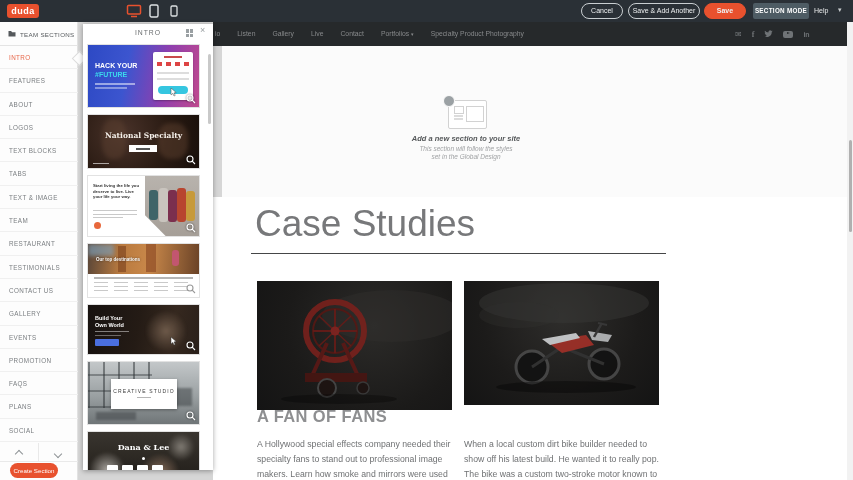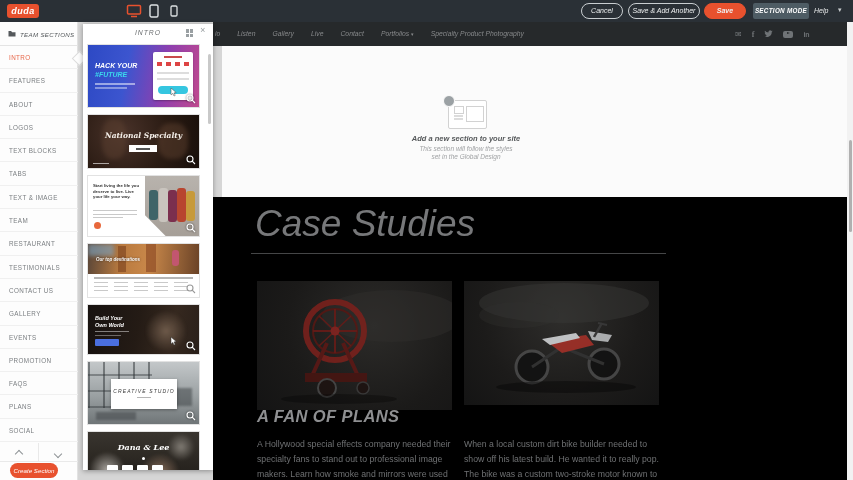--- a/index.html
+++ b/index.html
@@ -1,39 +1,39 @@
 <!DOCTYPE html>
 <html><head>
 <meta charset="utf-8">
 <style>
   html,body{margin:0;padding:0;background:#888;}
   #stage{position:relative;width:853px;height:480px;overflow:hidden;background:#d6d6d6;
     font-family:"Liberation Sans","DejaVu Sans",sans-serif;-webkit-font-smoothing:antialiased;}
   .ab{position:absolute;}
-  .tx{white-space:nowrap;font-style:italic;}
+  .tx{white-space:nowrap;}
   
   #topbar{left:0;top:0;width:853px;height:22px;background:#2a3036;}
   .pill{box-sizing:border-box;height:16px;border:1px solid #c9ced1;border-radius:9px;color:#eef0f1;
     font-size:7px;line-height:14px;text-align:center;background:transparent;}
   
   #sidebar{left:0;top:22px;width:78px;height:458px;background:#fdfdfd;border-right:1px solid #e2e2e2;box-sizing:border-box;}
   .side-item{box-sizing:border-box;height:23.3px;line-height:23.3px;padding-left:9px;font-size:6.3px;
     letter-spacing:.4px;color:#7a7e81;border-bottom:1px solid #f0f0f0;cursor:pointer;}
   .side-item.sel{color:#e8684a;}
   .chev{display:inline-block;width:5px;height:5px;border-right:1.4px solid #8e9396;border-bottom:1.4px solid #8e9396;}
   
   #panel{left:83px;top:24px;width:130px;height:446px;background:#ffffff;box-shadow:0 1px 5px rgba(0,0,0,.35);}
   .thumb{position:relative;box-sizing:border-box;width:113px;margin:0 0 6px 0;border:1px solid #e2e2e2;overflow:hidden;background:#fff;}
   .bar{position:absolute;background:#c9c9c9;}
   .mag{position:absolute;right:3px;bottom:3px;width:10px;height:10px;}
   
   #sitenav{left:213px;top:22px;width:634px;height:24px;background:#26292b;overflow:hidden;}
   .navitem{font-size:6.8px;color:#87898b;line-height:24px;}
   #white-zone{left:222px;top:46px;width:634px;height:151px;background:#fbfbfb;}
-  #dark-zone{left:213px;top:197px;width:634px;height:283px;background:#000000;overflow:hidden;}
+  #dark-zone{left:213px;top:197px;width:634px;height:283px;background:#ffffff;overflow:hidden;}
   .card-title{font-size:16.5px;font-weight:bold;color:#8e8f91;letter-spacing:.4px;}
   .card-text{font-size:8.7px;line-height:15.2px;color:#6f7173;}
   .thumb-magshadow{filter:drop-shadow(0 0 1px rgba(0,0,0,.6));}
 </style>
 </head>
 <body>
 
 <div id="stage">
 
   <div id="topbar" class="ab">
@@ -316,21 +316,21 @@
         <path d="M68,86 L98,66 L140,83" stroke="#333" stroke-width="3" fill="none"></path>
         <polygon points="82,60 122,54 130,64 98,72" fill="#a33028"></polygon>
         <polygon points="78,58 112,52 116,57 86,64" fill="#cfd1d3"></polygon>
         <polygon points="124,50 148,54 144,61 128,59" fill="#b9bbbd"></polygon>
         <line x1="130" y1="56" x2="138" y2="42" stroke="#3a3a3a" stroke-width="2.5"></line>
         <line x1="134" y1="42" x2="143" y2="44" stroke="#3a3a3a" stroke-width="2"></line>
         <ellipse cx="102" cy="106" rx="70" ry="6" fill="#000" opacity="0.4"></ellipse>
       </svg>
     </div>
 
-    <div class="ab tx card-title" style="left:44px;top:210px;">A FAN OF PLANS</div>
+    <div class="ab tx card-title" style="left:44px;top:210px;">A FAN OF FANS</div>
     <div class="ab card-text" style="left:44px;top:240px;width:200px;">A Hollywood special effects company needed their specialty fans to stand out to professional image makers. Learn how smoke and mirrors were used to</div>
 
     <div class="ab card-text" style="left:251px;top:240px;width:204px;">When a local custom dirt bike builder needed to show off his latest build. He wanted it to really pop. The bike was a custom two-stroke motor known to enthusiasts</div>
   </div>
 
   <div class="ab" style="left:847px;top:22px;width:6px;height:458px;background:#f2f2f2;">
     <div class="ab" style="left:1.5px;top:118px;width:3px;height:92px;background:#b0b0b0;border-radius:2px;"></div>
   </div>
 
 </div>

